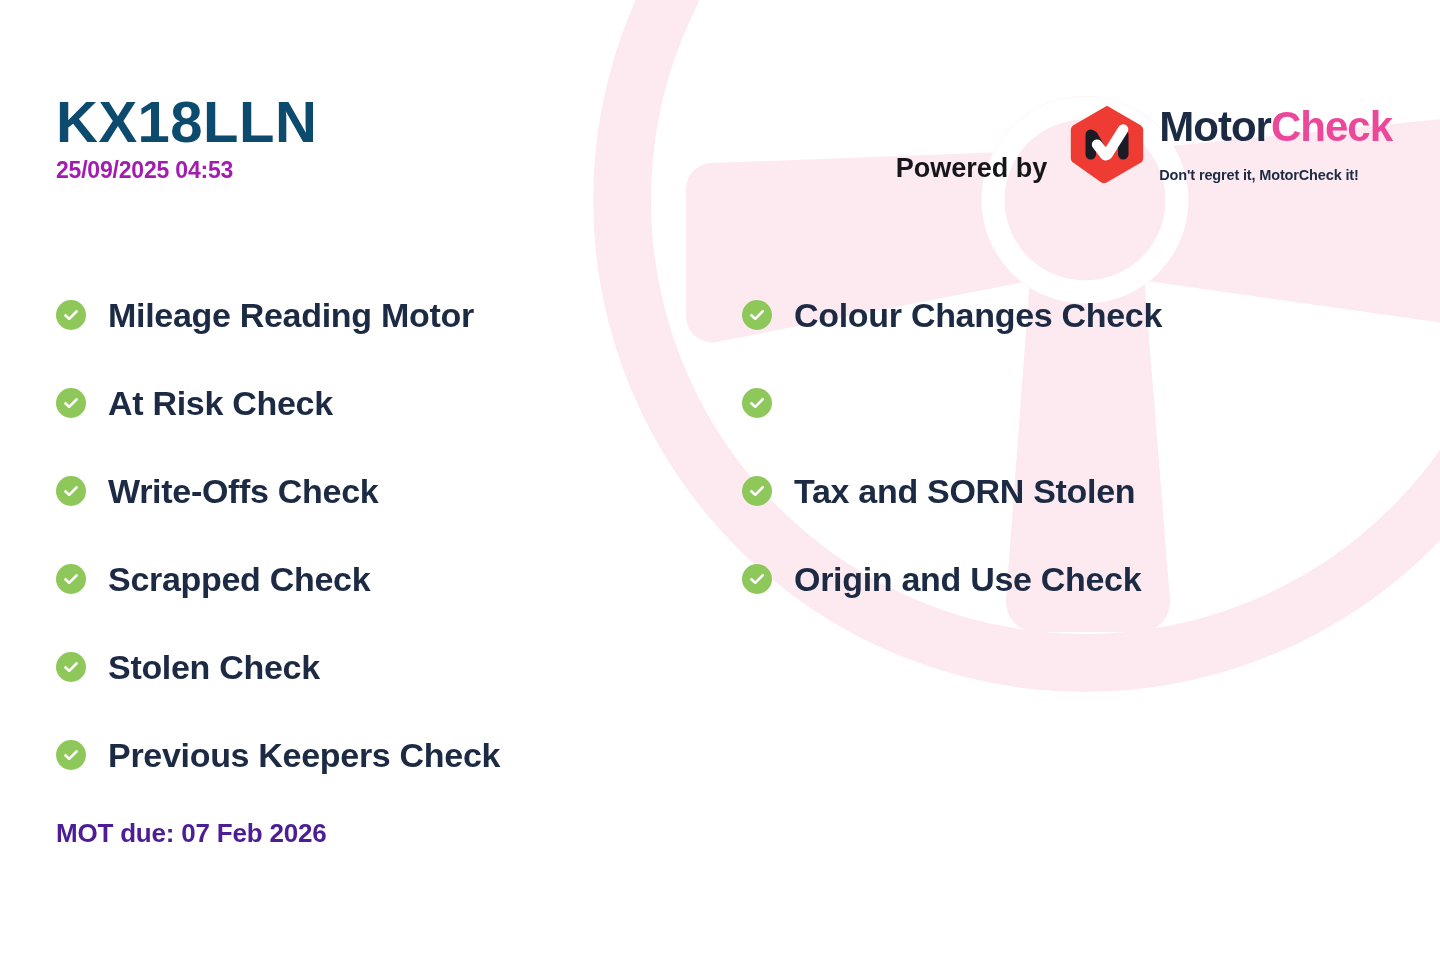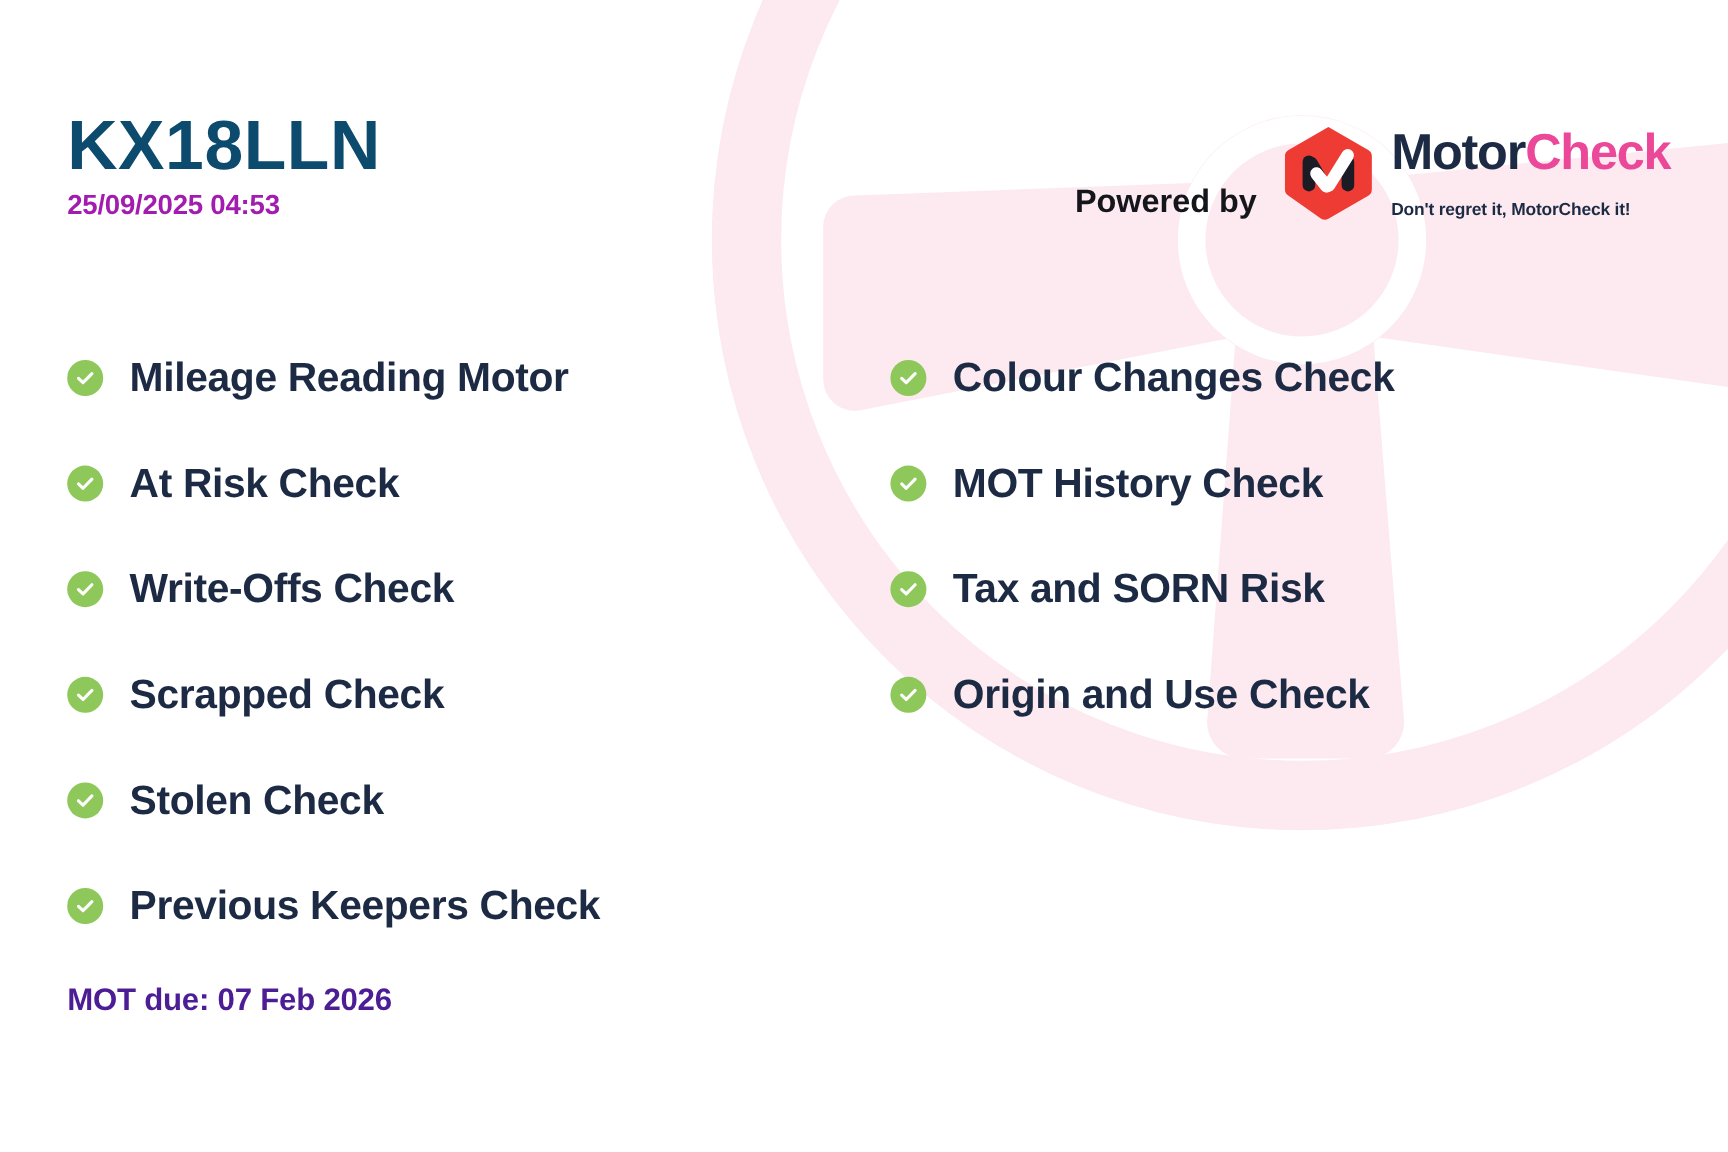--- a/index.html
+++ b/index.html
@@ -261,29 +261,28 @@
         </svg>
     </span>
     <span class="check-label">Colour Changes Check</span>
   </div>
   <div class="check-item">
     <span class="check-icon">
       <svg width="18" height="18" viewBox="0 0 18 18">
           <path d="M3.4 9.3 L7.2 12.9 L14.6 5.3" fill="none" stroke="#FFFFFF" stroke-width="2.6" stroke-linecap="round" stroke-linejoin="round"></path>
         </svg>
     </span>
-    <span class="check-label">MOT History Check</span>
-  </div>
-  <div class="check-item">
-    <span class="check-icon">
-      <svg width="18" height="18" viewBox="0 0 18 18">
-          <path d="M3.4 9.3 L7.2 12.9 L14.6 5.3" fill="none" stroke="#FFFFFF" stroke-width="2.6" stroke-linecap="round" stroke-linejoin="round"></path>
-        </svg>
-    </span>
-    <span class="check-label">Tax and SORN Risk</span>
+  </div>
+  <div class="check-item">
+    <span class="check-icon">
+      <svg width="18" height="18" viewBox="0 0 18 18">
+          <path d="M3.4 9.3 L7.2 12.9 L14.6 5.3" fill="none" stroke="#FFFFFF" stroke-width="2.6" stroke-linecap="round" stroke-linejoin="round"></path>
+        </svg>
+    </span>
+    <span class="check-label">Tax and SORN Stolen</span>
   </div>
   <div class="check-item">
     <span class="check-icon">
       <svg width="18" height="18" viewBox="0 0 18 18">
           <path d="M3.4 9.3 L7.2 12.9 L14.6 5.3" fill="none" stroke="#FFFFFF" stroke-width="2.6" stroke-linecap="round" stroke-linejoin="round"></path>
         </svg>
     </span>
     <span class="check-label">Origin and Use Check</span>
   </div>
 </div>

